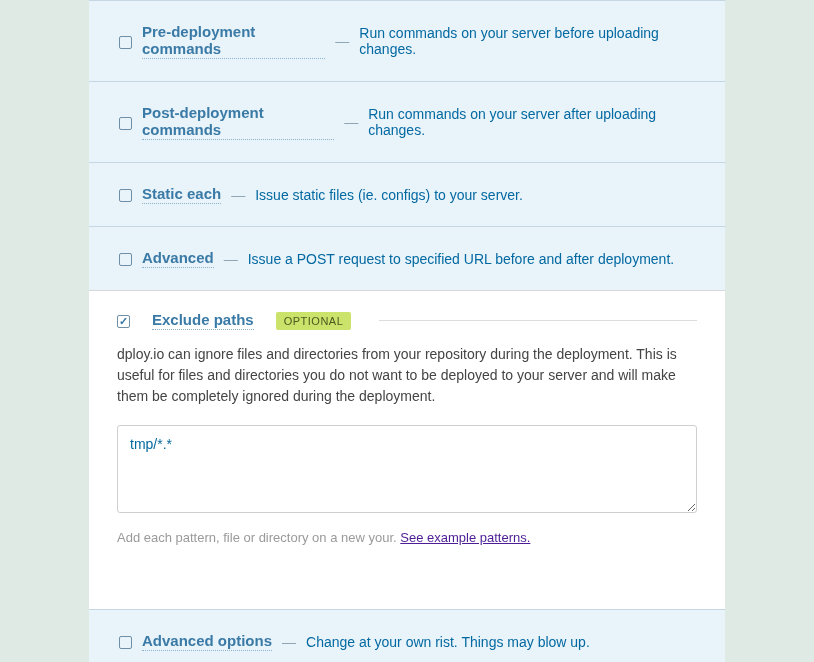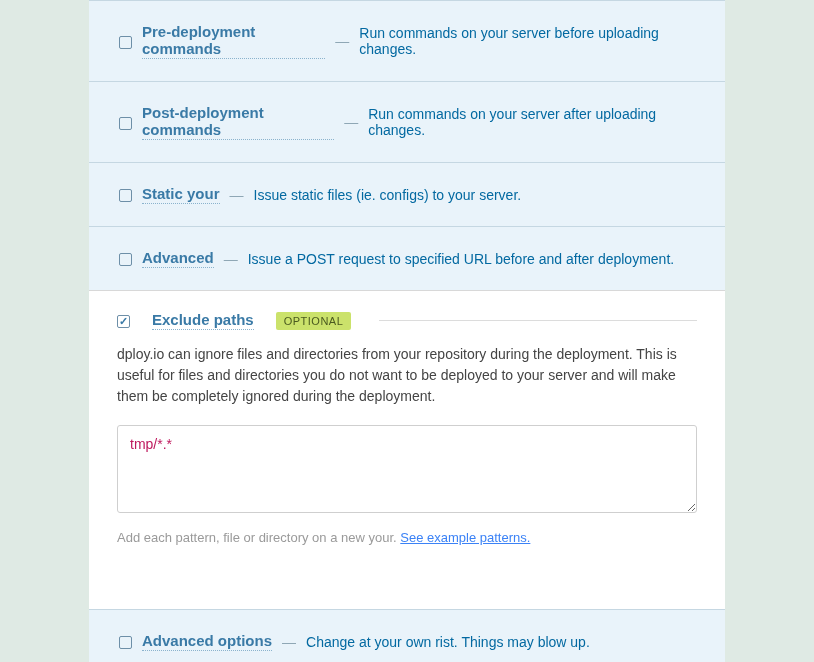--- a/index.html
+++ b/index.html
@@ -102,30 +102,30 @@
     }
     .excl-textarea {
       width: 100%;
       height: 88px;
       margin-top: 18px;
       border: 1px solid #cfcfcf;
       border-radius: 3px;
       padding: 10px 12px;
       font-family: inherit;
       font-size: 14px;
-      color: #be185d;
+      color: #0369a1;
       resize: both;
     }
     .help-text {
       color: #9a9a9a;
       font-size: 13px;
       margin-top: 14px;
     }
     .help-link {
-      color: #3b82f6;
+      color: #4c1d95;
       text-decoration: underline;
       cursor: pointer;
     }
     .spacer {
       height: 34px;
       background: #ffffff;
     }
     .spacer-bottom {
       height: 6px;
       background: #e9f3fa;
@@ -150,21 +150,21 @@
       <span class="section-checkbox"></span>
       <a class="section-title">Post-deployment commands</a>
       <span class="section-sep">—</span>
       <span class="section-desc">Run commands on your server after uploading changes.</span>
     </div>
   </div>
 
   <div class="panel">
     <div class="panel-inner">
       <span class="section-checkbox"></span>
-      <a class="section-title">Static your</a>
+      <a class="section-title">Static each</a>
       <span class="section-sep">—</span>
       <span class="section-desc">Issue static files (ie. configs) to your server.</span>
     </div>
   </div>
 
   <div class="panel">
     <div class="panel-inner">
       <span class="section-checkbox"></span>
       <a class="section-title">Advanced</a>
       <span class="section-sep">—</span>

